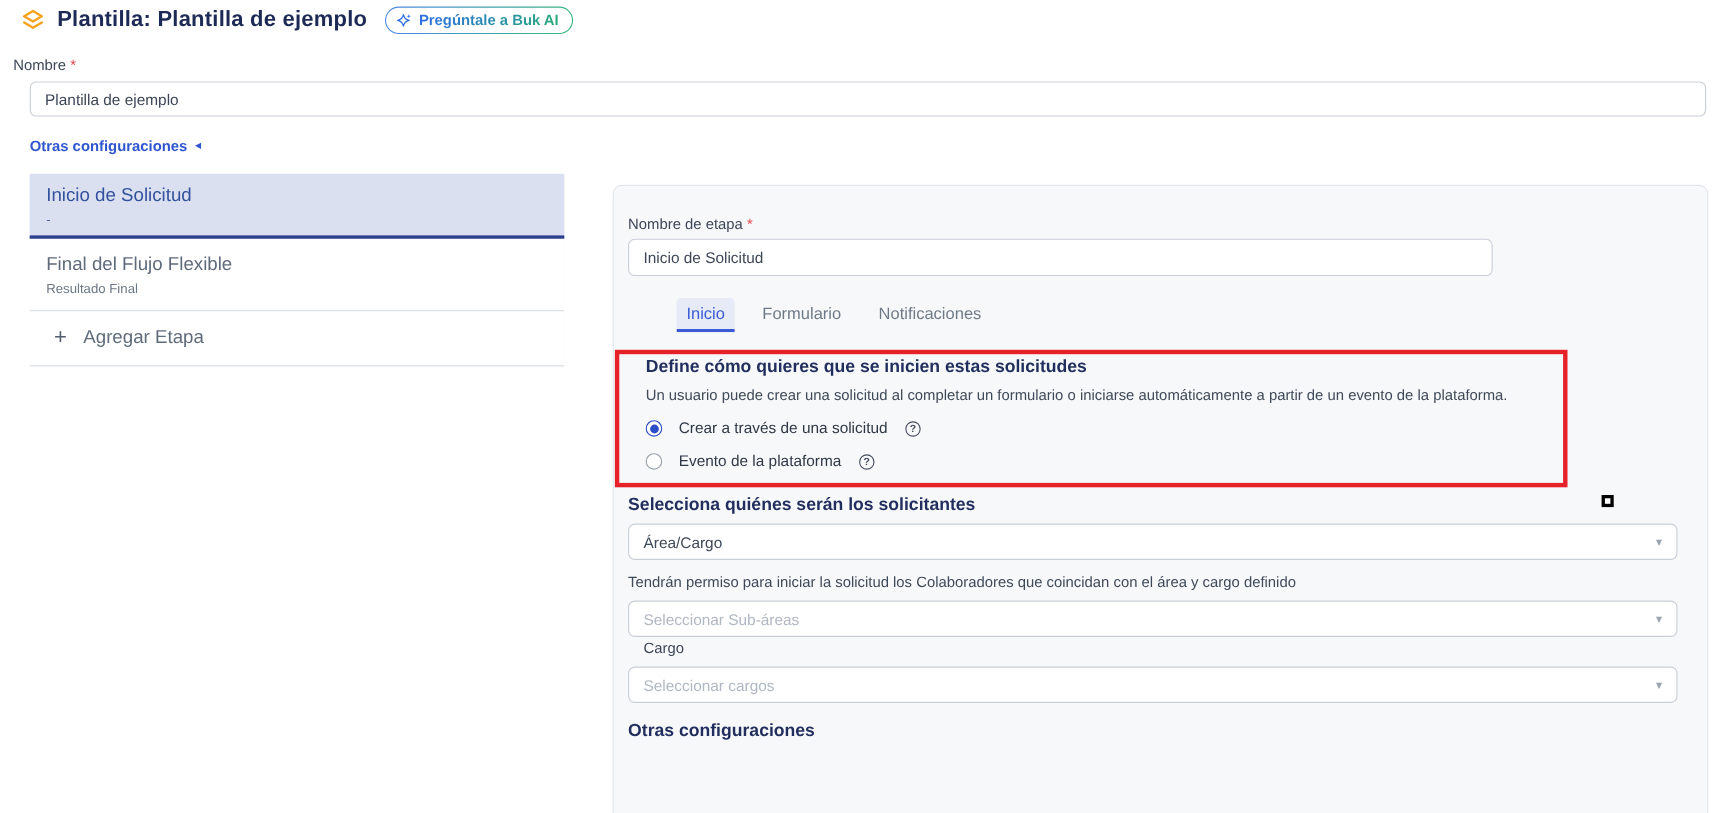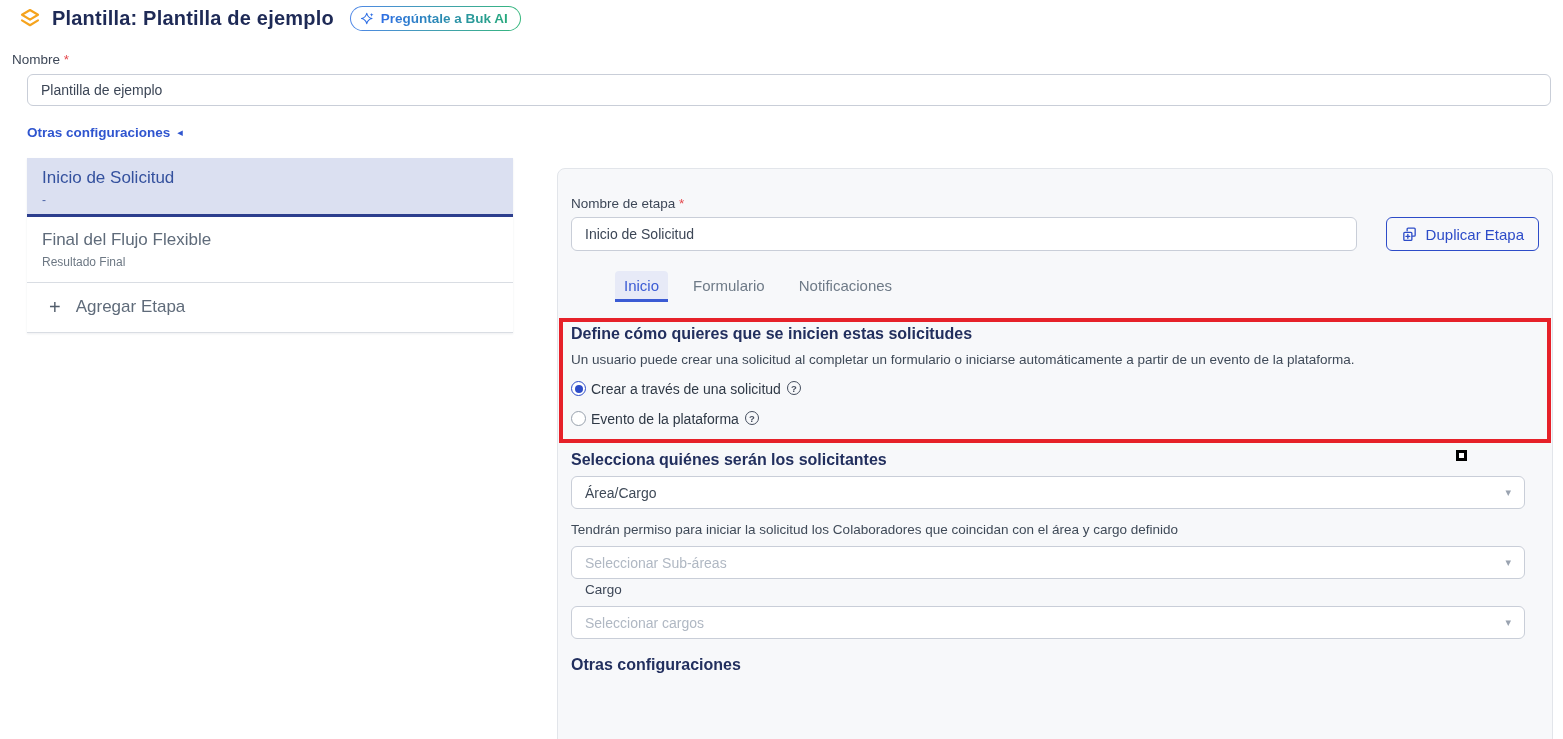--- a/index.html
+++ b/index.html
@@ -53,25 +53,25 @@
   .dup-btn { margin-left:auto; height:34px; display:flex; align-items:center; gap:8px;
     border:1.5px solid #2d4cc8; border-radius:6px; background:transparent; padding:0 14px;
     font-size:15px; color:#2d4cc8; cursor:pointer; font-family:inherit; }
 
   .tabs { display:flex; margin-top:20px; gap:16px;padding-left:44px; }
   .tab { font-size:15px; color:#6e7a87; padding:6px 9px 8px; cursor:pointer; }
   .tab.active { color:#3b5bd4; background:#e7eaf7; border-radius:4px 4px 0 0;
     border-bottom:3px solid #3b5bd4; padding-bottom:5px; }
 
   
-  .annot-box { margin:16px 0 0 -12px; width:992px; border:4px solid #e62129;
-    padding:3px 10px 12px 8px; }
+  .annot-box { margin:16px 0 0 -12px; width:866px; border:4px solid #e62129;
+    padding:3px 10px 12px 24px; }
   .sec-title { font-size:16px; font-weight:bold; color:#222f5e; }
   .sec-desc { margin-top:9px; font-size:13.5px; color:#3f4a58; }
-  .radio-row { display:flex; align-items:flex-start; gap:5px; margin-top:14px; cursor:pointer; }
+  .radio-row { display:flex; align-items:flex-end; gap:15px; margin-top:14px; cursor:pointer; }
   .radio-row:first-of-type { margin-top:17px; }
   .radio { width:15px; height:15px; border-radius:50%; border:1px solid #98a1ad; background:#fff;
     flex:0 0 15px; position:relative; }
   .radio.on { border:1.5px solid #2d4cc8; }
   .radio.on::after { content:""; position:absolute; inset:2.5px; border-radius:50%; background:#2d4cc8; }
   .radio-label { font-size:14px; color:#2f3946; }
   .help { width:14px; height:14px; border-radius:50%; border:1.3px solid #454e5e; color:#454e5e;
     font-size:9.5px; font-weight:bold; display:inline-flex; align-items:center; justify-content:center;
     cursor:pointer; margin-left:1px; }
 
@@ -142,31 +142,20 @@
 </div>
 
 <div class="stage-card">
 
   <div class="etapa-label">
     <span>Nombre de etapa</span> <span class="req">*</span>
   </div>
 
   <div class="etapa-row">
     <input class="etapa-input" type="text" value="Inicio de Solicitud" style="">
-    <button class="dup-btn">
-      <span style="display:inline-flex;">
-        <svg viewBox="0 0 18 18" width="17" height="17" fill="none" stroke="#2d4cc8" stroke-width="1.4" stroke-linejoin="round" stroke-linecap="round">
-          <path d="M6.5 5 L6.5 3.2 A1 1 0 0 1 7.5 2.2 L14 2.2 A1 1 0 0 1 15 3.2 L15 9.8 A1 1 0 0 1 14 10.8 L12.2 10.8"></path>
-          <rect x="3" y="6.8" width="8.5" height="8.5" rx="1"></rect>
-          <line x1="7.25" y1="9" x2="7.25" y2="13"></line>
-          <line x1="5.25" y1="11" x2="9.25" y2="11"></line>
-        </svg>
-      </span>
-      <span>Duplicar Etapa</span>
-    </button>
   </div>
 
   <div class="tabs">
     <div class="tab active">Inicio</div>
     <div class="tab">Formulario</div>
     <div class="tab">Notificaciones</div>
   </div>
 
   <div class="annot-box">
     <div class="sec-title">Define cómo quieres que se inicien estas solicitudes</div>

